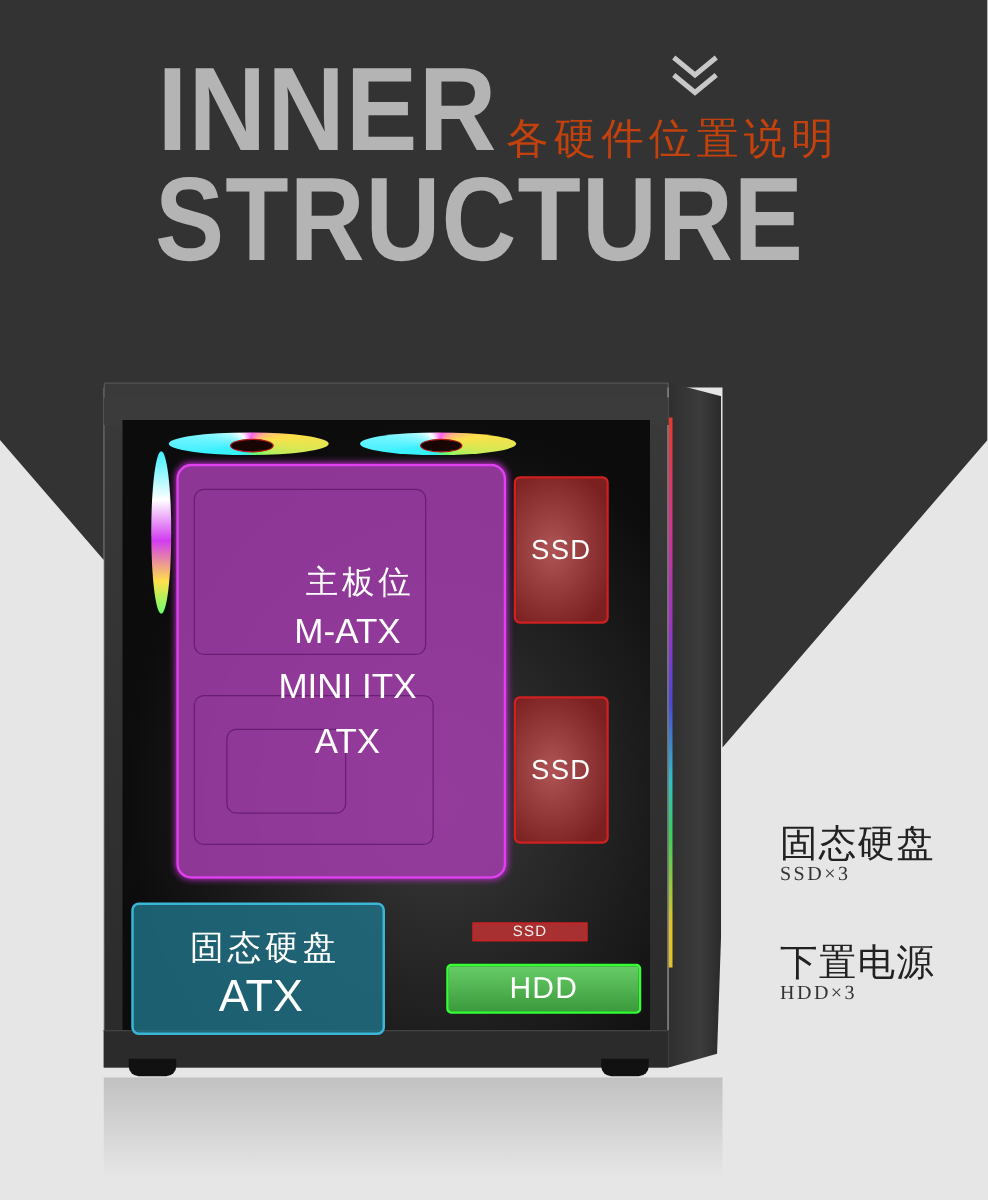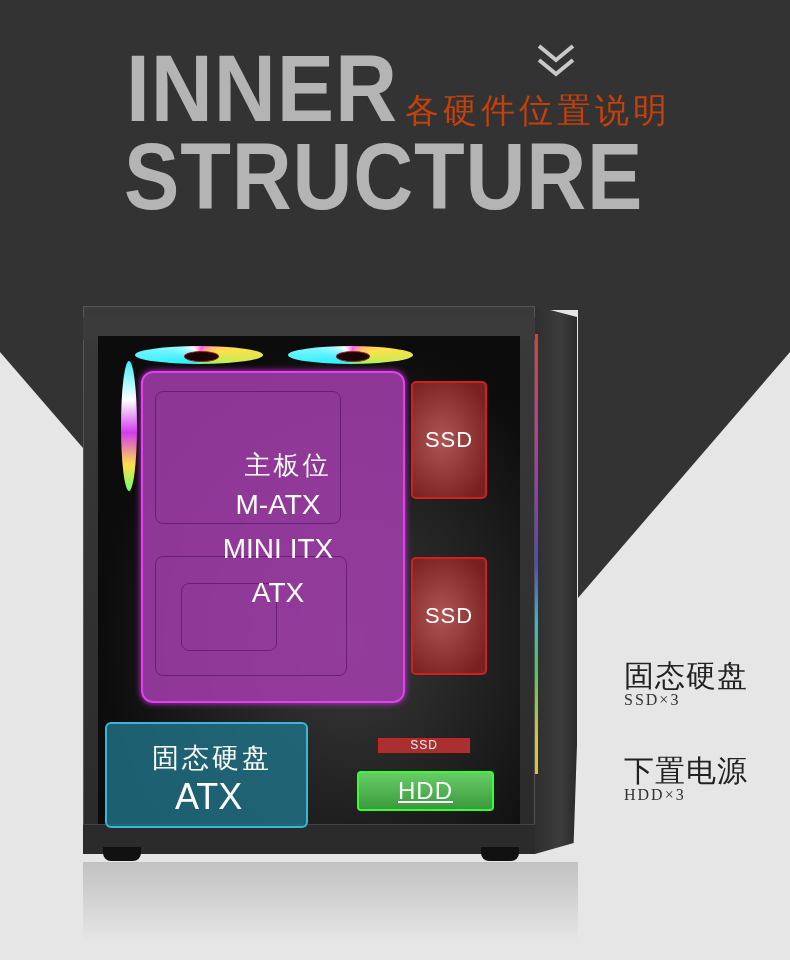--- a/index.html
+++ b/index.html
@@ -34,21 +34,21 @@
   .ov { position: absolute; display: flex; flex-direction: column; align-items: center; justify-content: center; color: #fff; }
   .mobo { left: 141px; top: 371px; width: 264px; height: 332px; background: rgba(160, 60, 170, 0.88); border: 2px solid #e040f0; border-radius: 12px; box-shadow: 0 0 6px #d030e0; }
   .mobo .cutout { position: absolute; border: 1px solid rgba(90, 20, 100, 0.7); border-radius: 8px; }
   .mobo-labels { position: absolute; left: 60px; top: 75px; width: 150px; text-align: center; }
   .mobo-labels div { color: #fff; }
   .mobo-cn { font-size: 26px; letter-spacing: 3px; font-family: "DejaVu Sans", sans-serif; font-weight: 300; margin-left: 20px; }
   .mobo-en { font-size: 28px; line-height: 44px; }
 
   .ssd { left: 411px; width: 76px; height: 118px; background: radial-gradient(ellipse at 40% 50%, #b05555, #7a2020 85%); border: 2px solid #d02020; border-radius: 5px; font-size: 22px; letter-spacing: 1px; }
   .ssd-small { position: absolute; left: 378px; top: 738px; width: 92px; height: 15px; background: #a83030; border: 1px solid #d02020; color: #f0f0f0; font-size: 12px; text-align: center; line-height: 13px; letter-spacing: 1px; }
-  .hdd { left: 357px; top: 771px; width: 137px; height: 40px; background: linear-gradient(#66cc66, #3c9a3c); border: 2px solid #33ff33; border-radius: 4px; font-size: 24px; letter-spacing: 1px; text-decoration: underline; }
+  .hdd { left: 357px; top: 771px; width: 156px; height: 40px; background: linear-gradient(#66cc66, #3c9a3c); border: 2px solid #33ff33; border-radius: 4px; font-size: 24px; letter-spacing: 1px; }
   .psu { left: 105px; top: 722px; width: 203px; height: 106px; background: rgba(30, 110, 130, 0.85); border: 2px solid #3ab6d8; border-radius: 6px; }
   .psu-cn { position: absolute; left: 45px; top: 16px; font-size: 27px; letter-spacing: 3px; font-family: "DejaVu Sans", sans-serif; font-weight: 300; }
   .psu-en { position: absolute; left: 68px; top: 52px; font-size: 36px; }
 
   .reflection { position: absolute; left: 83px; top: 862px; width: 495px; height: 80px; background: linear-gradient(#b8b8b8, rgba(230,230,230,0)); opacity: 0.8; }
 
   
   .legend { position: absolute; left: 624px; color: #222; }
   .legend .cn { font-size: 30px; letter-spacing: 1px; font-family: "DejaVu Sans", sans-serif; font-weight: 300; line-height: 32px; }
   .legend .en { font-family: "Liberation Serif", serif; font-size: 16px; letter-spacing: 2px; line-height: 16px; color: #333; }

